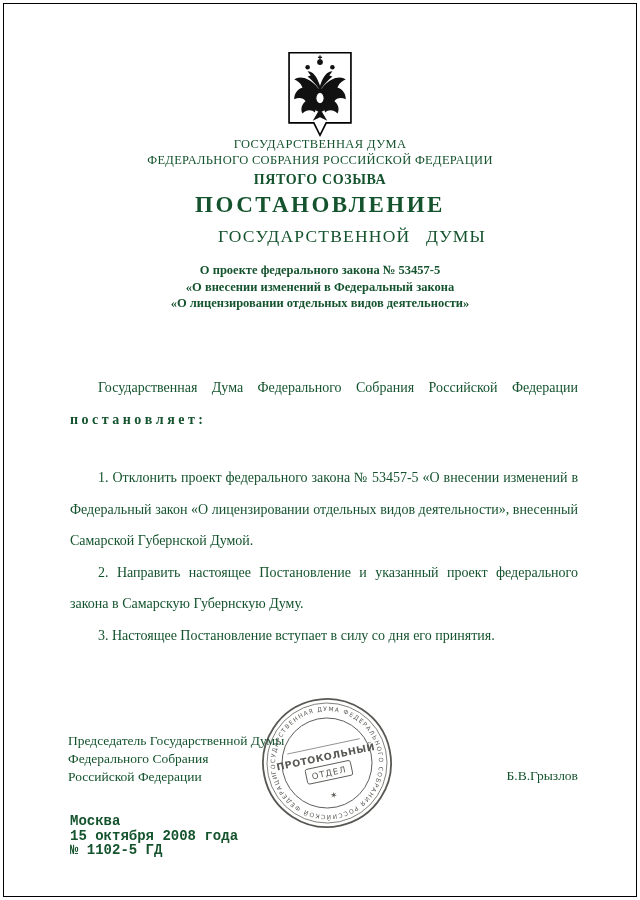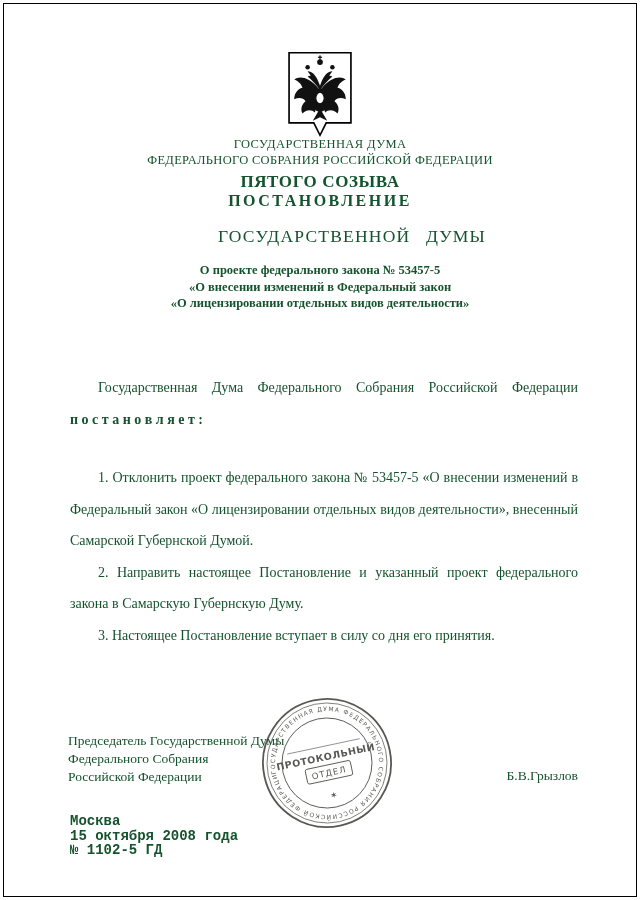--- a/index.html
+++ b/index.html
@@ -18,22 +18,22 @@
     pointer-events:none;
   }
   .coat {
     position:absolute; top:50px; left:50%;
     transform:translateX(-50%);
     width:66px; height:88px;
   }
   .center-line { position:absolute; left:0; width:100%; text-align:center; }
   .org1 { top:137px; font-size:12.5px; letter-spacing:0.4px; }
   .org2 { top:153px; font-size:12.5px; letter-spacing:0.3px; }
-  .org3 { top:172px; font-size:17px; font-weight:bold; letter-spacing:0.6px; }
-  .doctype { top:192px; font-size:16px; font-weight:bold; letter-spacing:2.5px; }
+  .org3 { top:172px; font-size:14px; font-weight:bold; letter-spacing:0.6px; }
+  .doctype { top:192px; font-size:23px; font-weight:bold; letter-spacing:2.5px; }
   .doctype-sub { top:226px; font-size:17.5px; letter-spacing:1.2px; word-spacing:10px;padding-left:32px; }
   .subject { top:262px; font-size:12.5px; font-weight:bold; line-height:16.5px;text-align:center; }
   .subject div { margin:0; }
 
   .body-block {
     position:absolute; top:372px; left:70px; right:62px;
     font-size:14px; line-height:31.5px;
     text-align:justify;
   }
   .intro { text-indent:28px; text-align-last:justify; }
@@ -103,21 +103,21 @@
 
   <div class="center-line org1">ГОСУДАРСТВЕННАЯ ДУМА</div>
   <div class="center-line org2">ФЕДЕРАЛЬНОГО СОБРАНИЯ РОССИЙСКОЙ ФЕДЕРАЦИИ</div>
   <div class="center-line org3">ПЯТОГО СОЗЫВА</div>
 
   <div class="center-line doctype">ПОСТАНОВЛЕНИЕ</div>
   <div class="center-line doctype-sub">ГОСУДАРСТВЕННОЙ ДУМЫ</div>
 
   <div class="center-line subject">
     <div>О проекте федерального закона № 53457-5</div>
-    <div>«О внесении изменений в Федеральный закон</div>
+    <div>«О внесении изменений в Федеральный закона</div>
     <div>«О лицензировании отдельных видов деятельности»</div>
   </div>
 
   <div class="body-block">
     <div class="intro">Государственная Дума Федерального Собрания Российской Федерации</div>
     <div class="resolves">п о с т а н о в л я е т :</div>
     <div class="items">
       <p>1. Отклонить проект федерального закона № 53457-5 «О внесении изменений в Федеральный закон «О лицензировании отдельных видов деятельности», внесенный Самарской Губернской Думой.</p>
       <p>2. Направить настоящее Постановление и указанный проект федерального закона в Самарскую Губернскую Думу.</p>
       <p>3. Настоящее Постановление вступает в силу со дня его принятия.</p>

